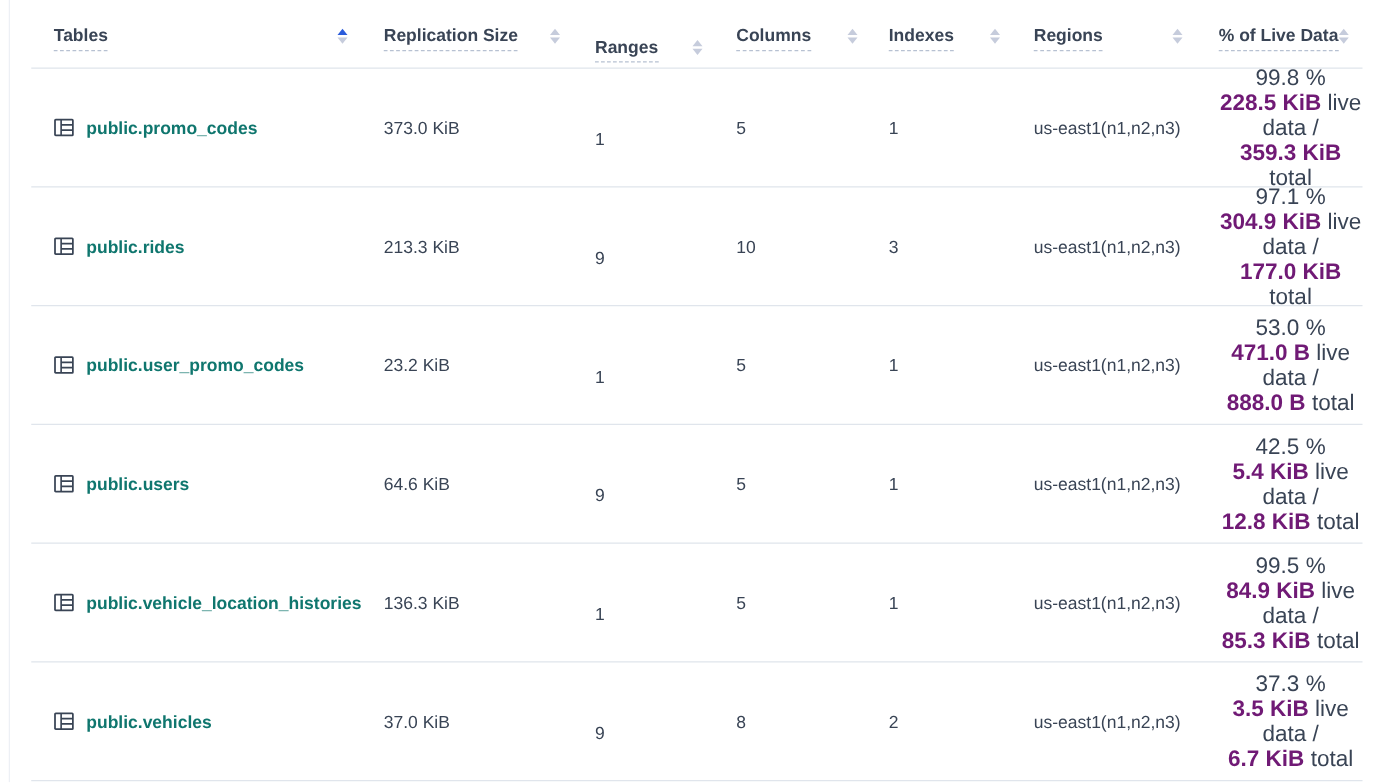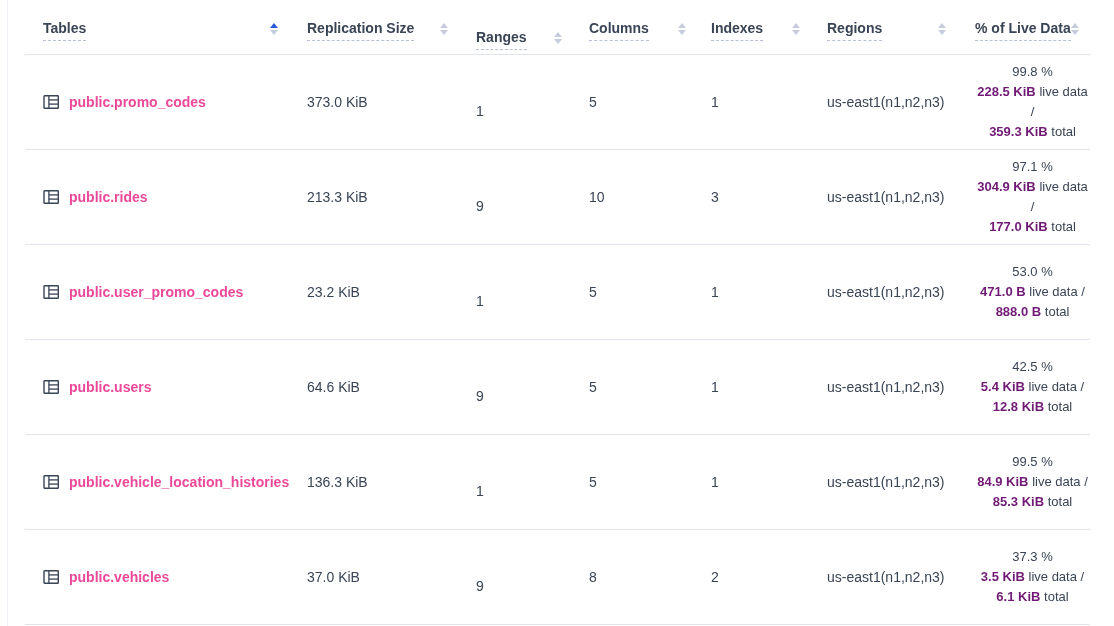--- a/index.html
+++ b/index.html
@@ -19,23 +19,23 @@
   .th{display:flex;align-items:center;justify-content:space-between;cursor:pointer;}
   .th-label{font-size:14px;font-weight:700;color:#394455;border-bottom:1px dashed #b7c1d2;padding-bottom:4px;white-space:nowrap;}
   .sort{display:flex;flex-direction:column;align-items:center;gap:2px;margin-right:12px;margin-top:-3px;}
   .tri{display:block;width:0;height:0;border-left:4.5px solid transparent;border-right:4.5px solid transparent;}
   .tri.up{border-bottom:5.5px solid #c6ccdc;}
   .tri.down{border-top:5.5px solid #c6ccdc;}
   .tri.up.active{border-bottom-color:#2a5cdb;}
   .row{display:flex;align-items:center;height:94px;border-bottom:1px solid #e0e5ec;font-size:14px;color:#394455;}
   .name-cell{display:flex;align-items:center;gap:9px;}
   .tbl-icon{display:inline-flex;flex:0 0 auto;}
-  .tname{font-weight:700;color:#ec4899;cursor:pointer;white-space:nowrap;}
+  .tname{font-weight:700;color:#0f766e;cursor:pointer;white-space:nowrap;}
   .val{white-space:nowrap;}
-  .live{line-height:20px;font-size:13px;}
+  .live{line-height:20px;font-size:18px;}
   .live .strong{font-weight:700;color:#701a75;}
 </style>
 </head>
 <body>
 
 <div class="page">
   <div class="left-rule"></div>
   <div class="tbl">
     <div class="thead" id="thead">
         <div class="th cell c0">
@@ -217,18 +217,18 @@
       <span class="tname">public.vehicles</span>
     </div>
     <div class="cell c1 val">37.0 KiB</div>
     <div class="cell c2 val">9</div>
     <div class="cell c3 val">8</div>
     <div class="cell c4 val">2</div>
     <div class="cell c5 val">us-east1(n1,n2,n3)</div>
     <div class="cell c6 live">
       <div>37.3 %</div>
       <div><span class="strong">3.5 KiB</span> <span>live data /</span></div>
-      <div><span class="strong">6.1 KiB</span> <span>total</span></div>
+      <div><span class="strong">6.7 KiB</span> <span>total</span></div>
     </div>
   </div>
       </div>
   </div>
 </div>
 
 </body></html>

